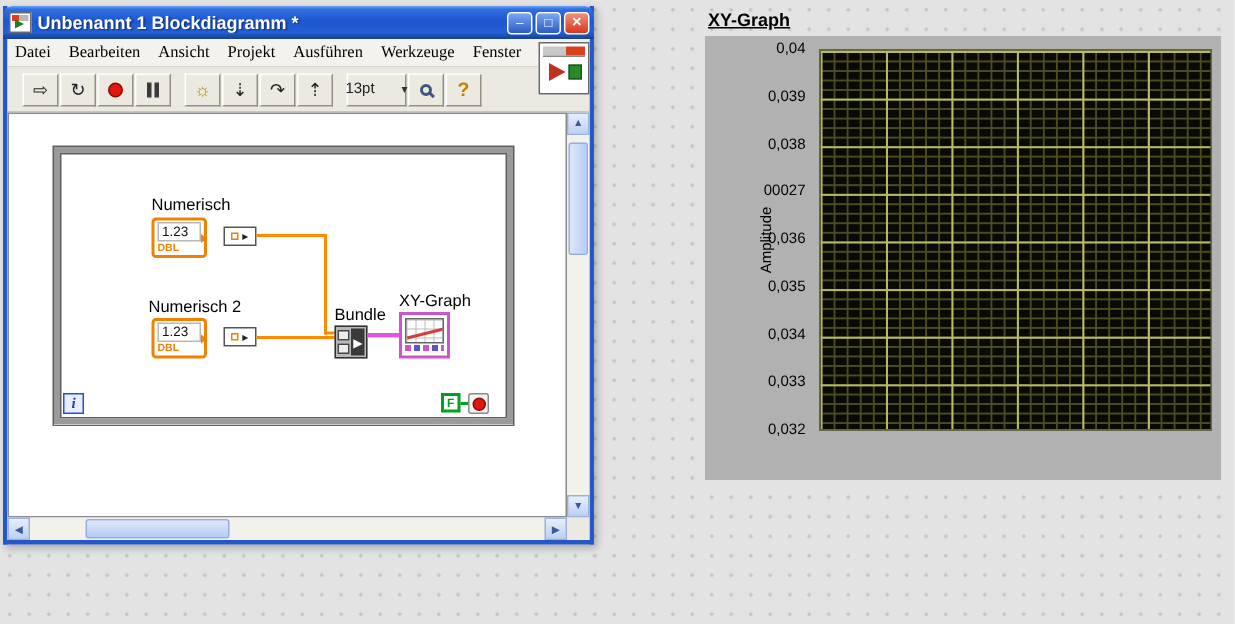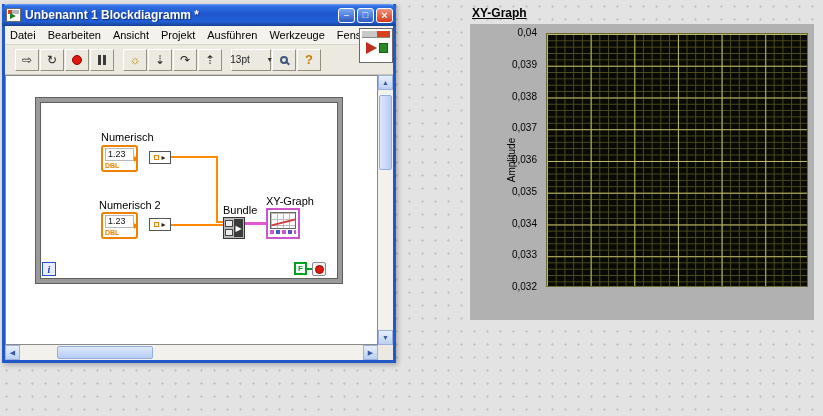--- a/index.html
+++ b/index.html
@@ -19,21 +19,21 @@
   .win-ico::after{content:"";position:absolute;left:3px;bottom:2px;border-left:6px solid #208020;border-top:3px solid transparent;border-bottom:3px solid transparent;}
   .title-text{color:#fff;font-weight:bold;font-size:12px;text-shadow:1px 1px 1px #10307a;white-space:nowrap;overflow:hidden;flex:1;}
   .win-btns{display:flex;gap:2px;flex:0 0 auto;}
   .wb{width:17px;height:15px;border-radius:3px;border:1px solid #fff;font-size:9px;line-height:1;color:#fff;
     display:flex;align-items:center;justify-content:center;cursor:default;}
   .wb.b-blue{background:linear-gradient(#7aa6f4,#2c5cc4);}
   .wb.b-red{background:linear-gradient(#f0907c,#d83818);font-size:11px;font-weight:bold;}
 
   .menubar{position:absolute;left:0;top:22px;width:388px;height:19px;background:#f4f2ec;border-bottom:1px solid #d9d5c9;
     display:flex;align-items:center;font-size:11px;overflow:hidden;}
-  .menu-item{padding:2px 6px;white-space:nowrap;}
+  .menu-item{padding:2px 6px;white-space:nowrap;font-family:Liberation Serif, serif;}
   .menubar .menu-item:first-child{padding-left:5px;}
 
   .toolbar{position:absolute;left:0;top:41px;width:388px;height:30px;background:#ece9e0;border-bottom:1px solid #c9c5b8;
     display:flex;align-items:center;padding-left:10px;}
   .tb{width:24px;height:22px;margin-right:1px;background:#ece9e0;border:1px solid;border-color:#fff #93907f #93907f #fff;
     display:flex;align-items:center;justify-content:center;font-size:12px;color:#222;position:relative;}
   .tb.gap{margin-left:8px;}
   .abort-dot{width:10px;height:10px;border-radius:50%;background:#e01810;border:1px solid #8a0c06;}
   .pause-bars{width:8px;height:10px;border-left:3px solid #3a3a3a;border-right:3px solid #3a3a3a;}
   .bulb{color:#b89000;font-size:12px;}
@@ -252,21 +252,21 @@
 
   <div id="graph-label">XY-Graph</div>
 
   <div id="graph-panel">
     <div class="plot"></div>
 
     <div class="yticks">
       <span>0,04</span>
       <span>0,039</span>
       <span>0,038</span>
-      <span>0,037</span>
+      <span>00027</span>
       <span>0,036</span>
       <span>0,035</span>
       <span>0,034</span>
       <span>0,033</span>
       <span>0,032</span>
     </div>
 
 
     <div class="ylabel-rot">Amplitude</div>
   </div>

